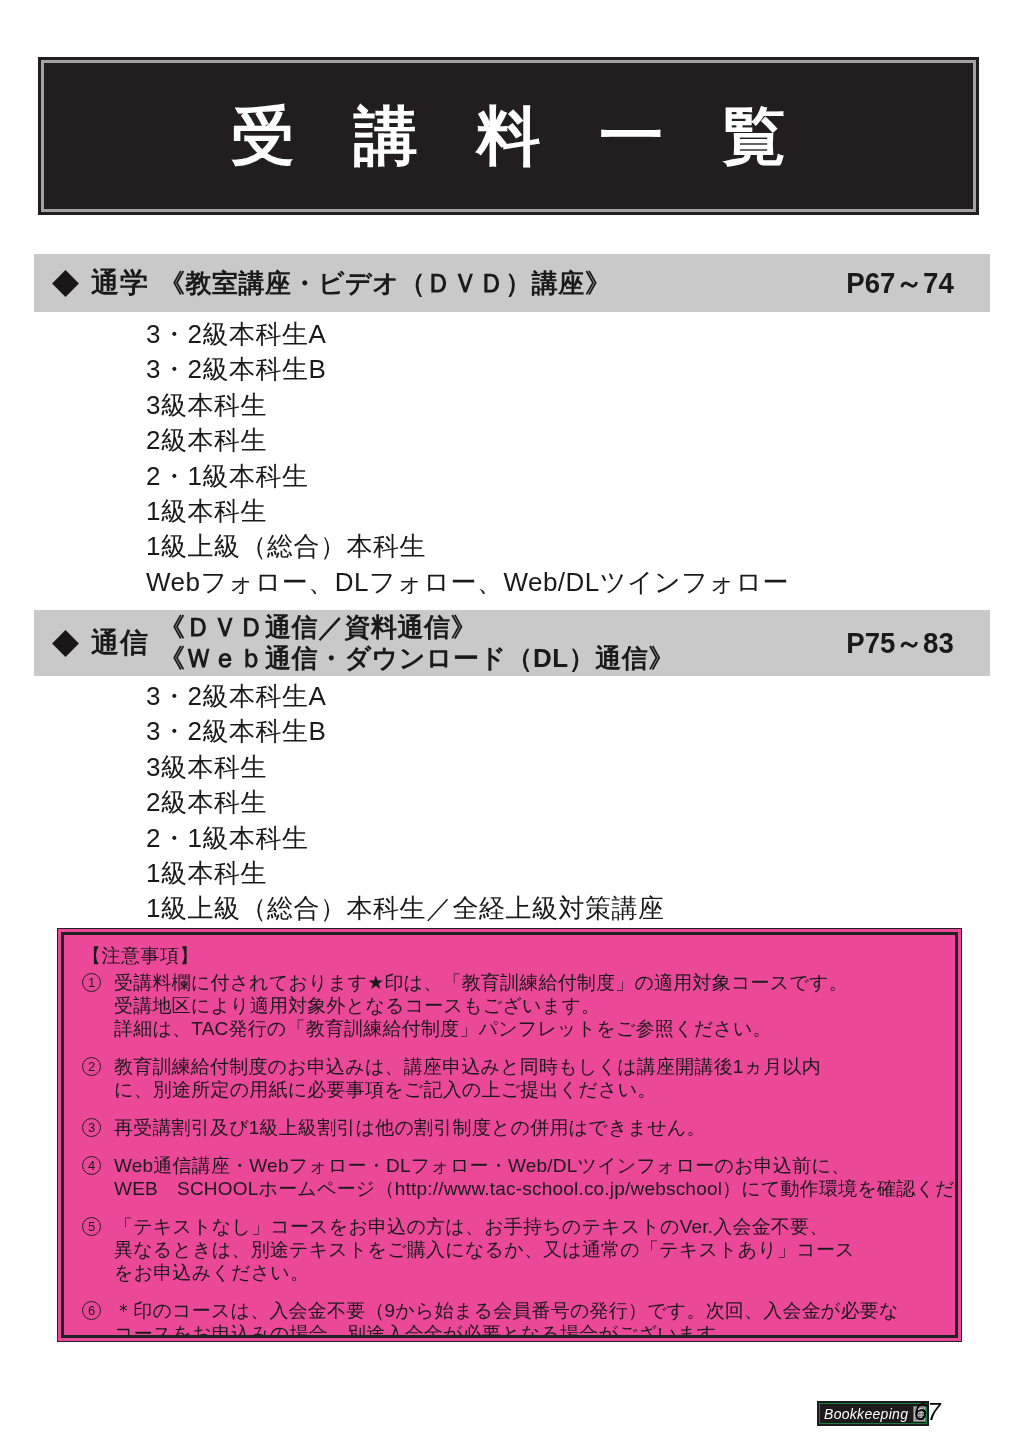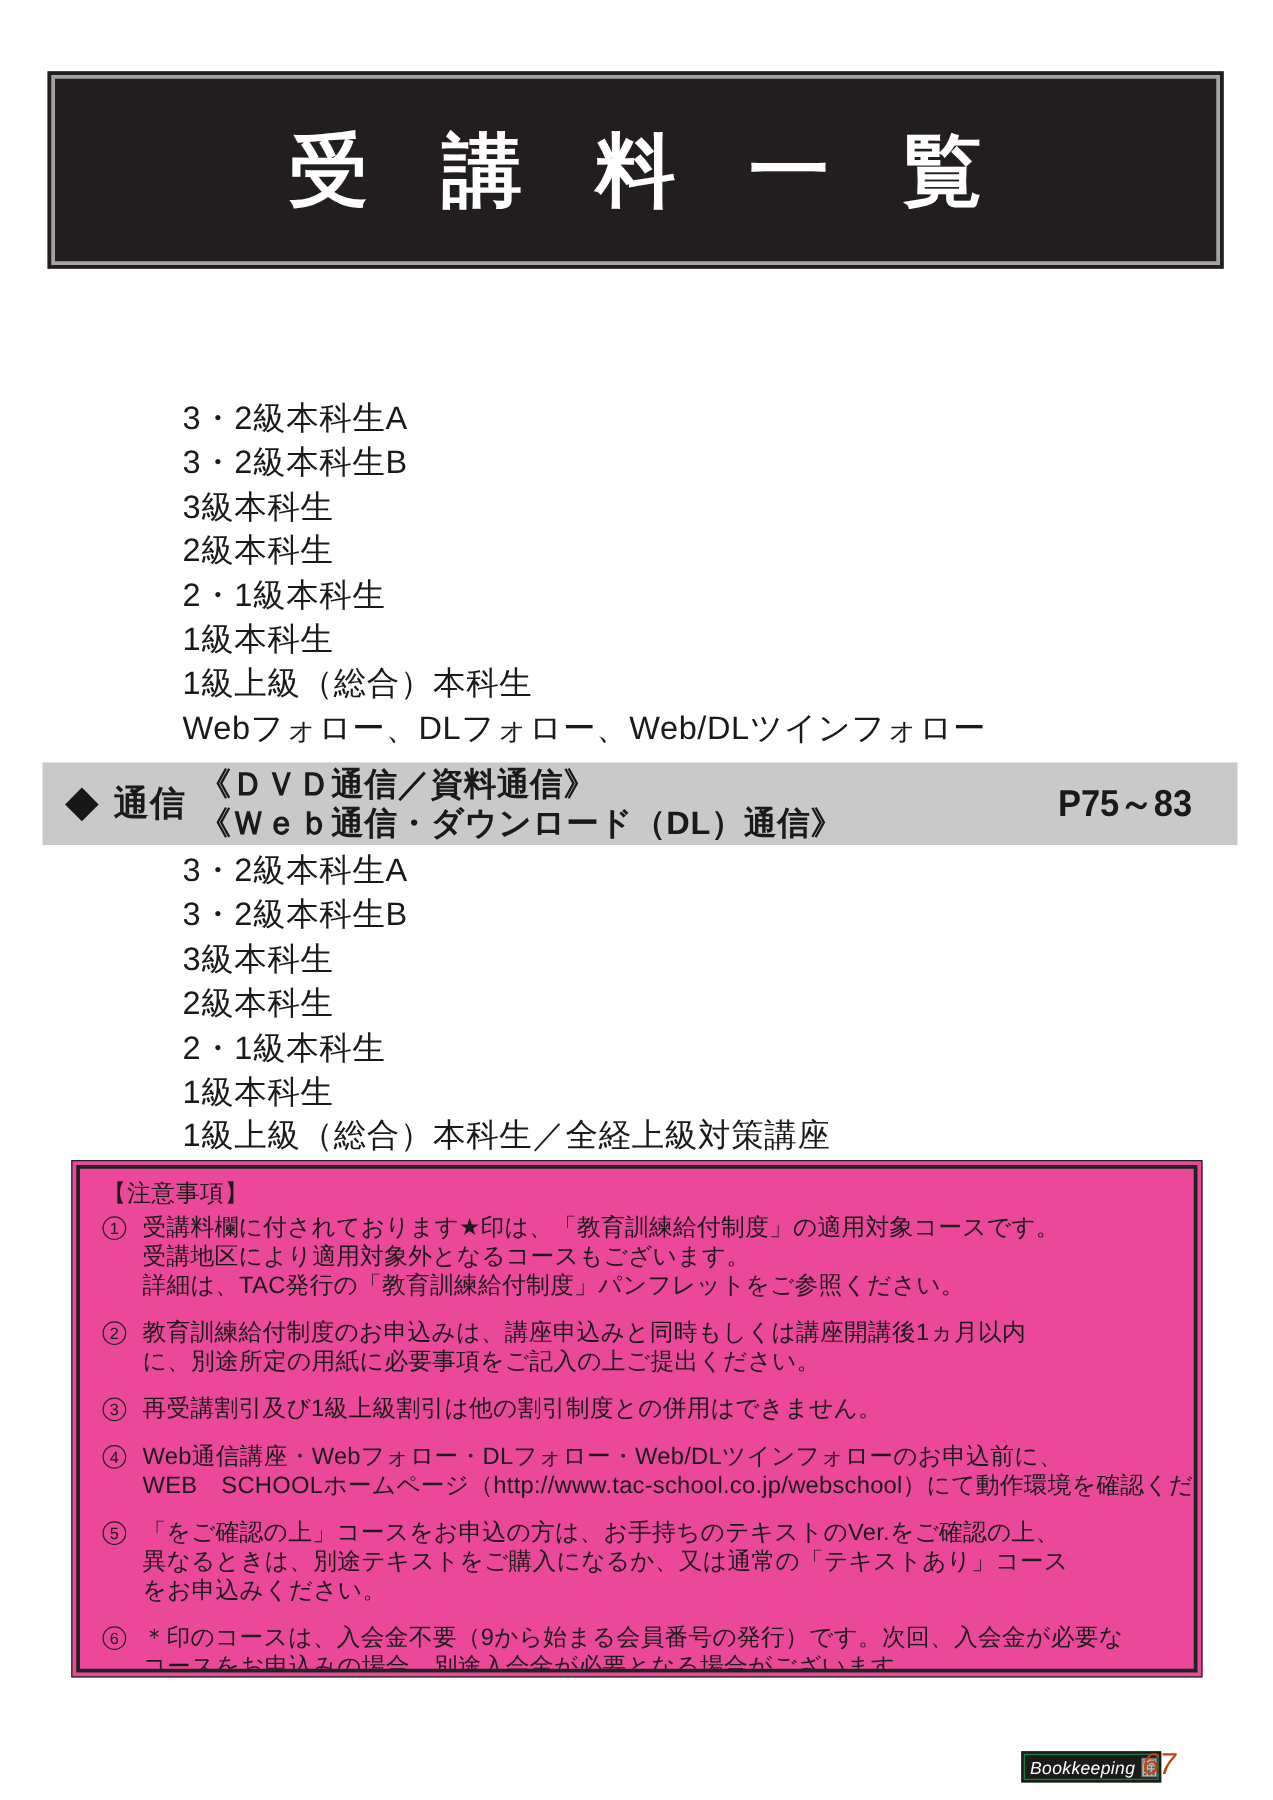--- a/index.html
+++ b/index.html
@@ -74,34 +74,42 @@
     position: absolute; left: 817px; top: 1401px; height: 25px; width: 112px;
     box-sizing: border-box; background: #15803d; border: 2px solid #1d1a1b; padding: 1px;
   }
   .brand-box-inner {
     width: 100%; height: 100%; background: #1d1a1b;
     display: flex; align-items: center; justify-content: space-between; padding: 0 4px; box-sizing: border-box;
   }
   .brand-label { color: #ffffff; font-style: italic; font-size: 14px; white-space: nowrap; letter-spacing: 0.3px; }
   .calc-icon { flex: 0 0 auto; margin-left: 5px; }
   .page-number {
-    position: absolute; left: 914px; top: 1398px; font-size: 24px; font-style: italic; color: #c2410c;
+    position: absolute; left: 914px; top: 1398px; font-size: 24px; font-style: italic; color: #000000;
   }
 </style>
 </head>
 <body>
 
 <div class="page">
 
   <div class="banner-outer">
     <div class="banner-inner">
       <div class="banner-title">受 講 料 一 覧</div>
     </div>
   </div>
 
+  <div class="section-bar bar-1">
+    <div class="diamond"></div>
+    <div class="section-label">通学</div>
+    <div class="section-titles">
+      <div class="section-title">《教室講座・ビデオ（ＤＶＤ）講座》</div>
+    </div>
+    <div class="page-range">P67～74</div>
+  </div>
 
   <div class="course-list list-1">
     <div class="course-item">3・2級本科生A</div>
     <div class="course-item">3・2級本科生B</div>
     <div class="course-item">3級本科生</div>
     <div class="course-item">2級本科生</div>
     <div class="course-item">2・1級本科生</div>
     <div class="course-item">1級本科生</div>
     <div class="course-item">1級上級（総合）本科生</div>
     <div class="course-item">Webフォロー、DLフォロー、Web/DLツインフォロー</div>
@@ -159,21 +167,21 @@
         <div class="num-circle">4</div>
         <div class="notice-lines">
           <div class="notice-line">Web通信講座・Webフォロー・DLフォロー・Web/DLツインフォローのお申込前に、</div>
           <div class="notice-line">WEB　SCHOOLホームページ（http://www.tac-school.co.jp/webschool）にて動作環境を確認ください。</div>
         </div>
       </div>
 
       <div class="notice-item">
         <div class="num-circle">5</div>
         <div class="notice-lines">
-          <div class="notice-line">「をご確認の上」コースをお申込の方は、お手持ちのテキストのVer.をご確認の上、</div>
+          <div class="notice-line">「テキストなし」コースをお申込の方は、お手持ちのテキストのVer.入会金不要、</div>
           <div class="notice-line">異なるときは、別途テキストをご購入になるか、又は通常の「テキストあり」コース</div>
           <div class="notice-line">をお申込みください。</div>
         </div>
       </div>
 
       <div class="notice-item">
         <div class="num-circle">6</div>
         <div class="notice-lines">
           <div class="notice-line">＊印のコースは、入会金不要（9から始まる会員番号の発行）です。次回、入会金が必要な</div>
           <div class="notice-line">コースをお申込みの場合、別途入会金が必要となる場合がございます。</div>

